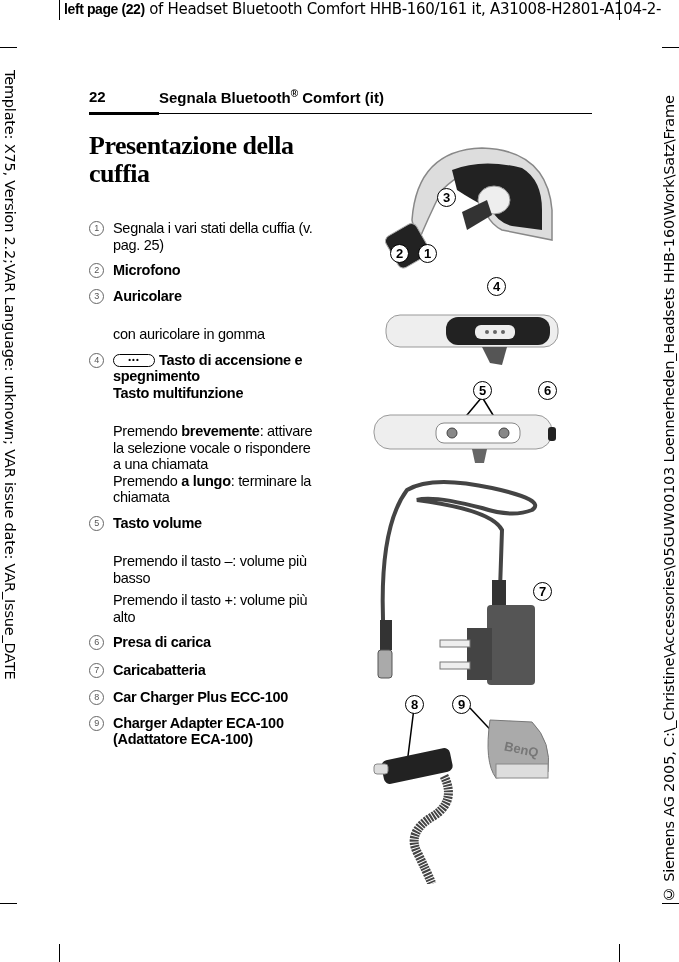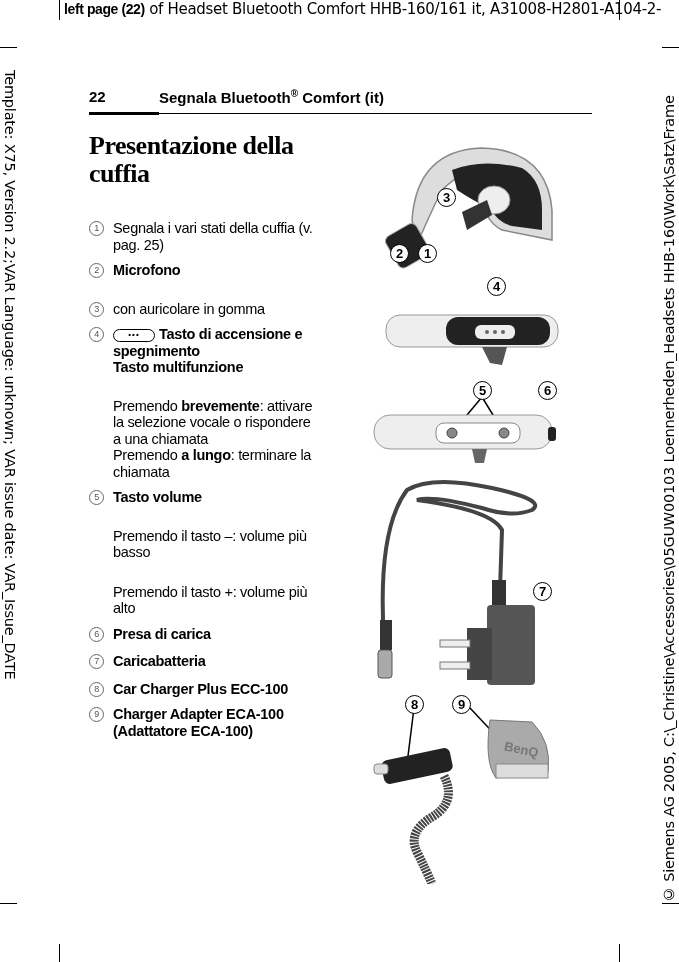--- a/index.html
+++ b/index.html
@@ -14,21 +14,21 @@
   .header-title { left:159px; top:88px; font-weight:bold; font-size:15px; }
   .header-title sup { font-size:10px; }
   .rule-thin { left:89px; top:113px; width:503px; height:1px; background:#000; }
   .rule-thick { left:89px; top:112px; width:70px; height:3px; background:#000; }
   h1 { position:absolute; left:89px; top:132px; margin:0; font-size:26px; line-height:28px; font-weight:bold; letter-spacing:-0.5px; width:260px;font-family:Liberation Serif, serif; }
   .items { left:89px; top:198px; width:230px; font-size:14.5px; line-height:16.5px; letter-spacing:-0.3px; }
   .item { position:relative; padding-left:24px; margin-bottom:9px; }
   .num { position:absolute; left:0; top:1px; width:13px; height:13px; border:1px solid #666; border-radius:50%; font-size:9px; line-height:13px; text-align:center; color:#555; }
   .ttl { font-weight:bold; }
   .desc { margin-top:22px; }
-  .desc + .desc { margin-top:23px; }
+  .desc + .desc { margin-top:6px; }
   .btn-oval { display:inline-block; width:40px; height:11px; border:1px solid #000; border-radius:7px; font-size:8px; line-height:9px; text-align:center; vertical-align:middle; margin-right:4px; letter-spacing:1px; }
   .illus { left:372px; }
   .callout { position:absolute; width:17px; height:17px; border:1.5px solid #000; border-radius:50%; background:#fff; font-weight:bold; font-size:13px; line-height:17px; text-align:center; }
 </style>
 </head>
 <body>
 
 <div class="abs tick" style="left:59px;top:0;width:1px;height:20px;"></div>
 <div class="abs tick" style="left:619px;top:0;width:1px;height:20px;"></div>
 <div class="abs topbar"><b>left page (22)</b><span> of Headset Bluetooth Comfort HHB-160/161 it, A31008-H2801-A104-2-</span></div>
@@ -53,20 +53,21 @@
   <div class="item">
     <span class="num">1</span>
     <div class="desc">Segnala i vari stati della cuffia (v. pag. 25)</div>
   </div>
   <div class="item">
     <span class="num">2</span>
     <div class="ttl">Microfono</div>
   </div>
   <div class="item">
     <span class="num">3</span>
+    <div class="ttl">Auricolare</div>
     <div class="desc">con auricolare in gomma</div>
   </div>
   <div class="item">
     <span class="num">4</span>
     <div class="ttl"><span class="btn-oval">•••</span><span>Tasto di accensione e spegnimento</span></div>
     <div class="ttl">Tasto multifunzione</div>
     <div class="desc"><span>Premendo </span><b>brevemente</b><span>: attivare la selezione vocale o rispondere a una chiamata</span><br><span>Premendo </span><b>a lungo</b><span>: terminare la chiamata</span></div>
   </div>
   <div class="item">
     <span class="num">5</span>

